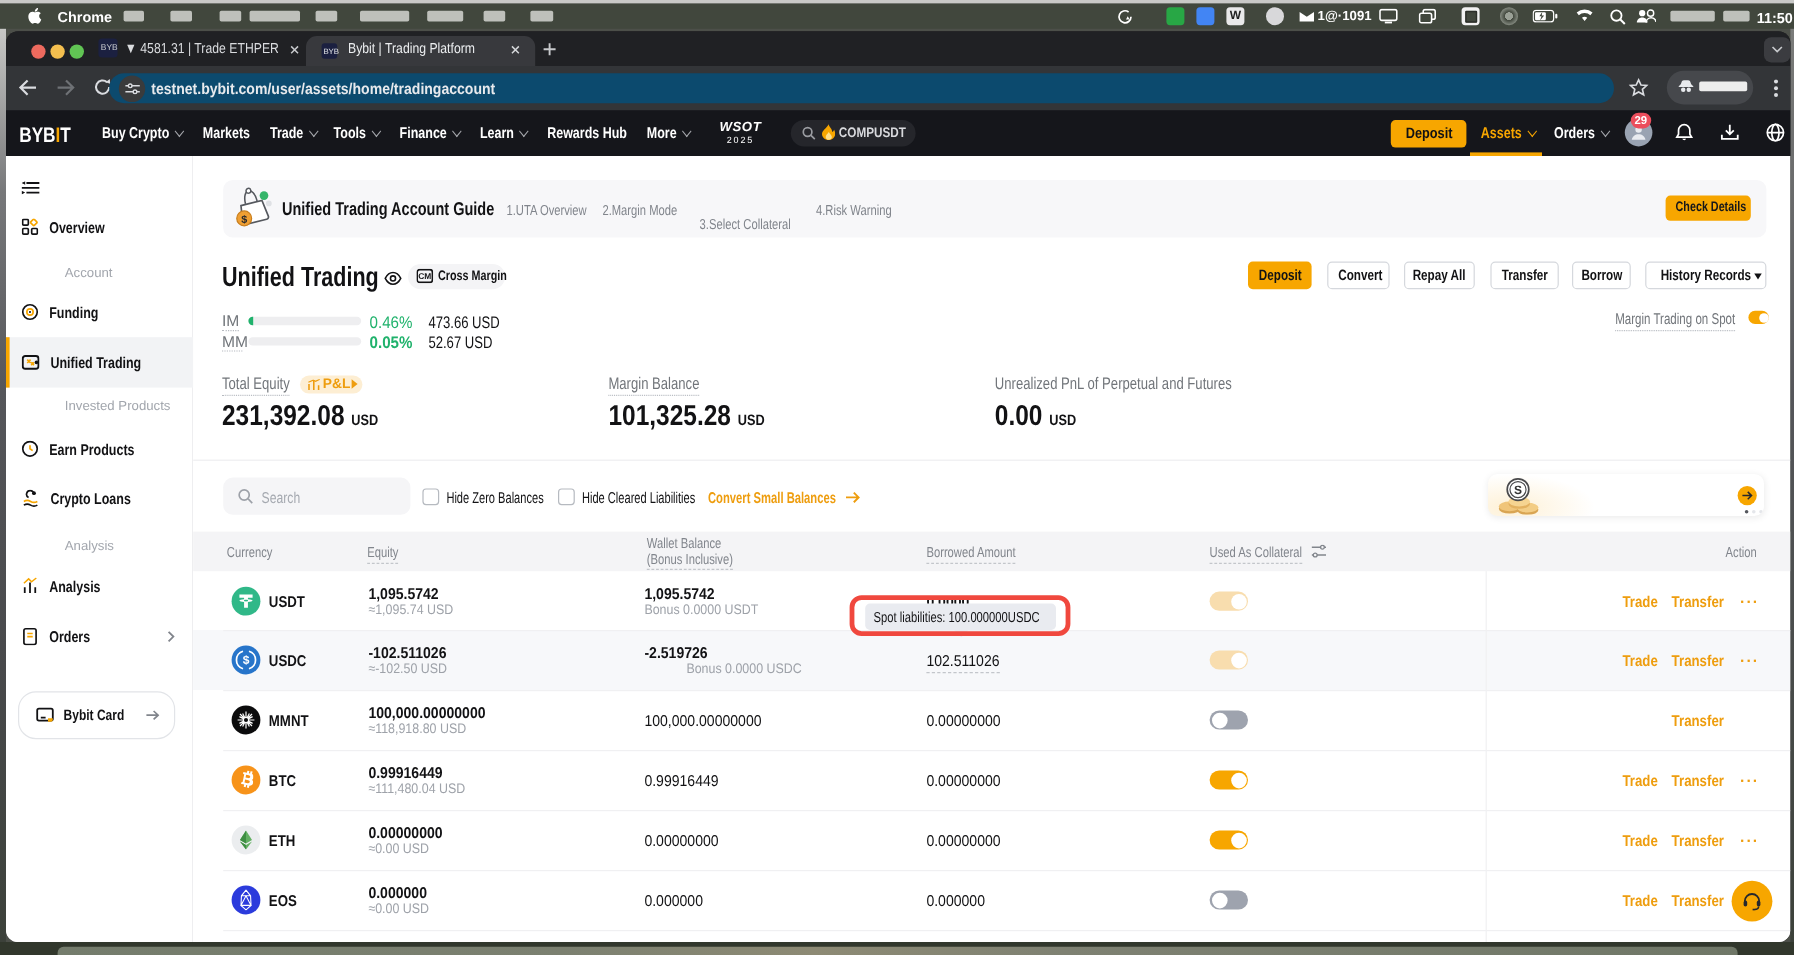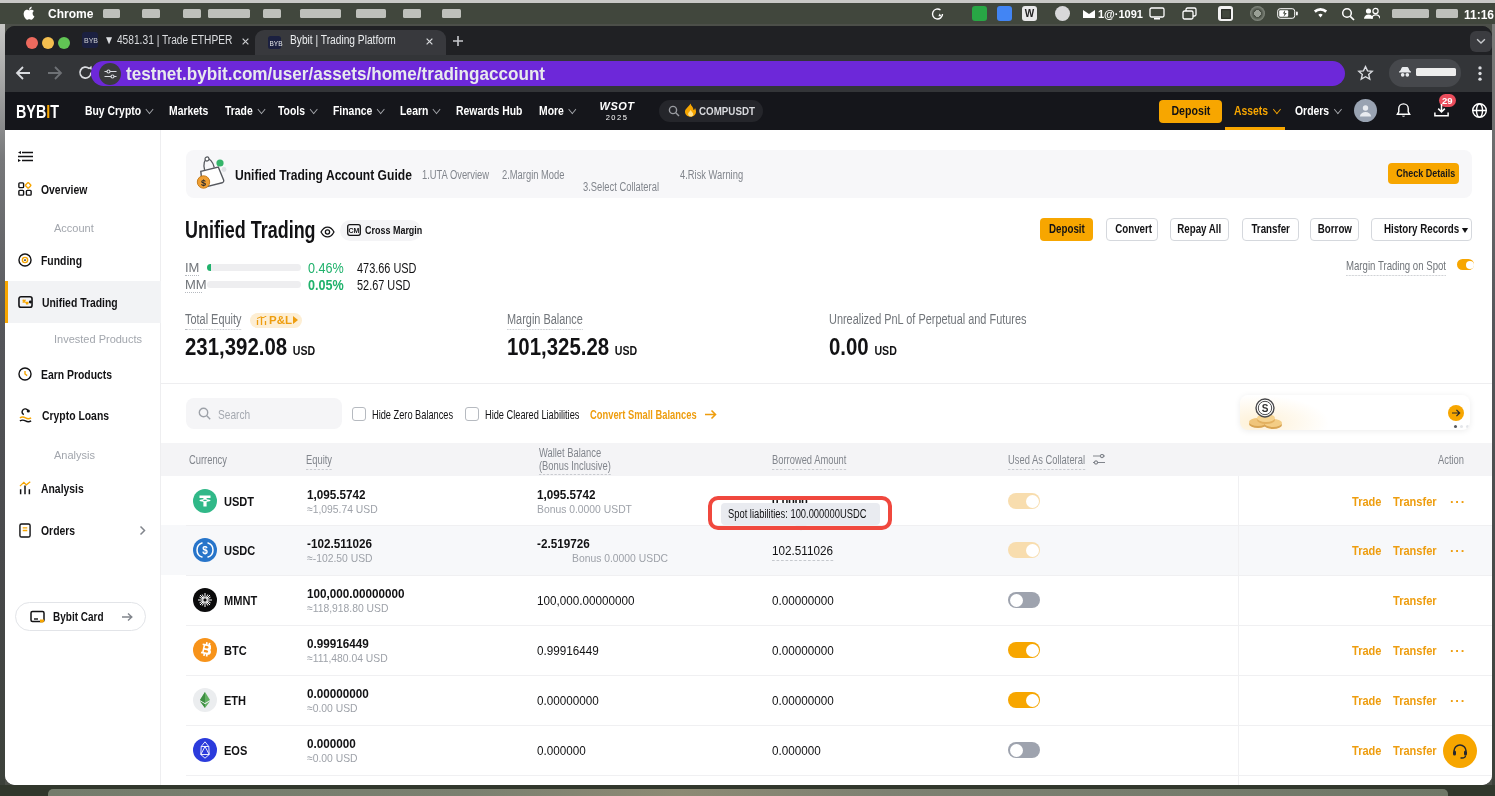--- a/index.html
+++ b/index.html
@@ -8,21 +8,21 @@
 .abs{position:absolute;}
 
 #topsliver{left:0;top:0;width:1495px;height:3px;background:#c9c9c7;}
 #menubar{left:0;top:3px;width:1495px;height:21px;background:#41473d;display:flex;align-items:center;color:#fff;font-size:12px;}
 .mitem{display:inline-block;height:9px;border-radius:1.5px;background:rgba(238,240,235,.72);}
 
 #window{left:5px;top:26px;width:1487px;height:759px;background:#202124;border-radius:10px 10px 10px 10px;overflow:hidden;}
 #tabbar{left:0;top:0;width:1487px;height:29px;background:#202124;}
 .tlight{width:12px;height:12px;border-radius:50%;display:inline-block;}
 #urlbar{left:0;top:29px;width:1487px;height:37px;background:#333538;}
-#urlpill{left:86px;top:6px;width:1254px;height:25px;background:#6d28d9;border-radius:13px;color:#e8eaed;font-size:19px;line-height:25px;text-align:center;}
+#urlpill{left:86px;top:6px;width:1254px;height:25px;background:#0c4a6e;border-radius:13px;color:#e8eaed;font-size:13px;line-height:25px;text-align:center;}
 
 #byheader{left:0;top:66px;width:1487px;height:38px;background:#15161b;color:#fff;font-size:13px;font-weight:700;}
 #byheader .nav{position:absolute;top:0;height:38px;line-height:38px;white-space:nowrap;transform:scaleX(.8);transform-origin:0 50%;}
 .caret{display:inline-block;width:7px;height:7px;border-right:1.5px solid #fff;border-bottom:1.5px solid #fff;transform:rotate(45deg) translateY(-3px);margin-left:5px;vertical-align:middle;}
 
 #page{left:0;top:104px;width:1487px;height:655px;background:#fff;}
 
 #sidebar{left:0;top:0;width:156px;height:658px;background:#fff;border-right:1px solid #eeeef0;font-size:13px;color:#121214;}
 .slabel{position:absolute;left:13px;color:#a2a6ad;font-size:11px;font-weight:400;margin-left:36px;}
 .sitem{position:absolute;left:0;width:156px;height:36px;display:flex;align-items:center;font-weight:600;}
@@ -108,21 +108,21 @@
         <path d="M9.3 9.3L13 13" stroke="#fff" stroke-width="1.7"></path>
       </svg>
     <svg class="abs" style="left:1363px;top:4px" width="17" height="14" viewBox="0 0 17 14">
         <circle cx="5.5" cy="4" r="2.6" fill="#fff"></circle>
         <path fill="#fff" d="M1 11.8c0-2.4 2-4.3 4.5-4.3s4.5 1.9 4.5 4.3z"></path>
         <circle cx="12.5" cy="4" r="2.6" fill="none" stroke="#fff" stroke-width="1.2"></circle>
         <path fill="none" stroke="#fff" stroke-width="1.2" d="M8.7 11.8c.2-2.2 2-4 4.3-4 2 0 3.7 1.5 4 3.5"></path>
       </svg>
     <span class="mitem" style="position:absolute;left:1392px;top:6px;width:37px;"></span>
     <span class="mitem" style="position:absolute;left:1436px;top:6px;width:22px;"></span>
-    <span class="abs" style="left:1464px;top:5px;font-size:12px;font-weight:600;color:#fff;">11:16</span>
+    <span class="abs" style="left:1464px;top:5px;font-size:12px;font-weight:600;color:#fff;">11:50</span>
   </div>
   <div id="window" class="abs">
     <div id="tabbar" class="abs">
       <span class="tlight abs" style="left:20.5px;top:10.5px;background:#ed6a5e;"></span>
       <span class="tlight abs" style="left:36.5px;top:10.5px;background:#f4bf4f;"></span>
       <span class="tlight abs" style="left:52.5px;top:10.5px;background:#61c554;"></span>
 
       <span class="abs" style="left:77px;top:6px;width:16px;height:16px;background:#1b2040;border-radius:3px;"></span>
       <span class="abs" style="left:79px;top:11px;color:#cfd1d4;font-size:7px;">BYB</span>
       <span class="abs" style="left:99px;top:7px;color:#dadcdf;font-size:12px;width:128px;white-space:nowrap;overflow:hidden;"><span class="n85">▼ 4581.31 | Trade ETHPERP |</span></span>
@@ -210,21 +210,21 @@
       <span class="nav" style="left:1290px;">Orders<span class="caret" style="border-color:#a6a8ad;"></span></span>
       <span class="abs" style="left:1349px;top:7px;width:23px;height:23px;border-radius:50%;background:#99a3b2;"></span>
       <svg class="abs" style="left:1353px;top:11px" width="15" height="15" viewBox="0 0 15 15">
           <circle cx="7.5" cy="5" r="2.7" fill="#e8ebf0"></circle>
           <path fill="#e8ebf0" d="M1.8 13.5c.5-3 2.9-4.6 5.7-4.6s5.2 1.6 5.7 4.6z"></path>
         </svg>
       <svg class="abs" style="left:1390px;top:10px" width="17" height="17" viewBox="0 0 18 18">
           <path fill="none" stroke="#fff" stroke-width="1.5" d="M9 2a5 5 0 0 1 5 5v3.5l1.5 2.5H2.5L4 10.5V7a5 5 0 0 1 5-5z"></path>
           <path fill="#fff" d="M7.3 14.5a1.8 1.8 0 0 0 3.4 0z"></path>
         </svg>
-      <span class="abs" style="left:1434px;top:2px;min-width:12px;height:13px;background:#eb4d5c;border-radius:7px;color:#fff;font-size:9.5px;font-weight:700;text-align:center;line-height:13px;padding:0 3px;">29</span>
+      <span class="abs" style="left:1354px;top:2px;min-width:12px;height:13px;background:#eb4d5c;border-radius:7px;color:#fff;font-size:9.5px;font-weight:700;text-align:center;line-height:13px;padding:0 3px;">29</span>
       <svg class="abs" style="left:1428px;top:10px" width="17" height="17" viewBox="0 0 18 18">
           <path fill="none" stroke="#fff" stroke-width="1.6" d="M2 11v3.5h14V11"></path>
           <path fill="none" stroke="#fff" stroke-width="1.6" d="M9 2v8M5.5 7L9 10.5 12.5 7"></path>
         </svg>
       <svg class="abs" style="left:1466px;top:10px" width="17" height="17" viewBox="0 0 18 18">
           <circle cx="9" cy="9" r="7.2" fill="none" stroke="#fff" stroke-width="1.5"></circle>
           <ellipse cx="9" cy="9" rx="3.2" ry="7.2" fill="none" stroke="#fff" stroke-width="1.5"></ellipse>
           <path stroke="#fff" stroke-width="1.5" d="M2 9h14"></path>
         </svg>
     </div>
@@ -293,21 +293,21 @@
         <div class="sitem" style="top:382px;">
           <svg width="14" height="15" viewBox="0 0 16 17">
               <rect x="2.2" y="1" width="11.6" height="15" rx="1.8" fill="none" stroke="#121214" stroke-width="1.6"></rect>
               <path stroke="#f7a600" stroke-width="1.5" d="M5.4 5.5h5.2M5.4 8.5h5.2"></path>
             </svg>
           <b>Orders</b>
           <svg style="position:absolute;left:134px;margin:0" width="7" height="11" viewBox="0 0 7 11">
               <path fill="none" stroke="#81858c" stroke-width="1.5" d="M1.5 1.5l4 4-4 4"></path>
             </svg>
         </div>
-        <div class="abs" style="left:10px;top:472px;width:131px;height:29px;border:1px solid #e2e4e8;border-radius:15px;display:flex;align-items:center;font-size:12.5px;color:#121214;">
+        <div class="abs" style="left:10px;top:446px;width:131px;height:40px;border:1px solid #e2e4e8;border-radius:15px;display:flex;align-items:center;font-size:12.5px;color:#121214;">
           <svg style="margin-left:14px;margin-right:7px;flex:none;" width="16" height="14" viewBox="0 0 16 14">
               <rect x="1" y="1.5" width="13" height="10" rx="1.5" fill="none" stroke="#121214" stroke-width="1.5"></rect>
               <path fill="#f7a600" d="M10 9.5h4V11a1.5 1.5 0 0 1-1.5 1.5H10z"></path>
               <path stroke="#121214" stroke-width="1.4" d="M4 9h4"></path>
             </svg>
           <b style="font-weight:600;display:inline-block;transform:scaleX(.8);transform-origin:0 50%;">Bybit Card</b>
           <svg style="position:absolute;left:105px;margin:0" width="12" height="10" viewBox="0 0 12 10">
               <path fill="none" stroke="#81858c" stroke-width="1.4" d="M1 5h9.5M7 1.5L10.8 5 7 8.5"></path>
             </svg>
         </div>

